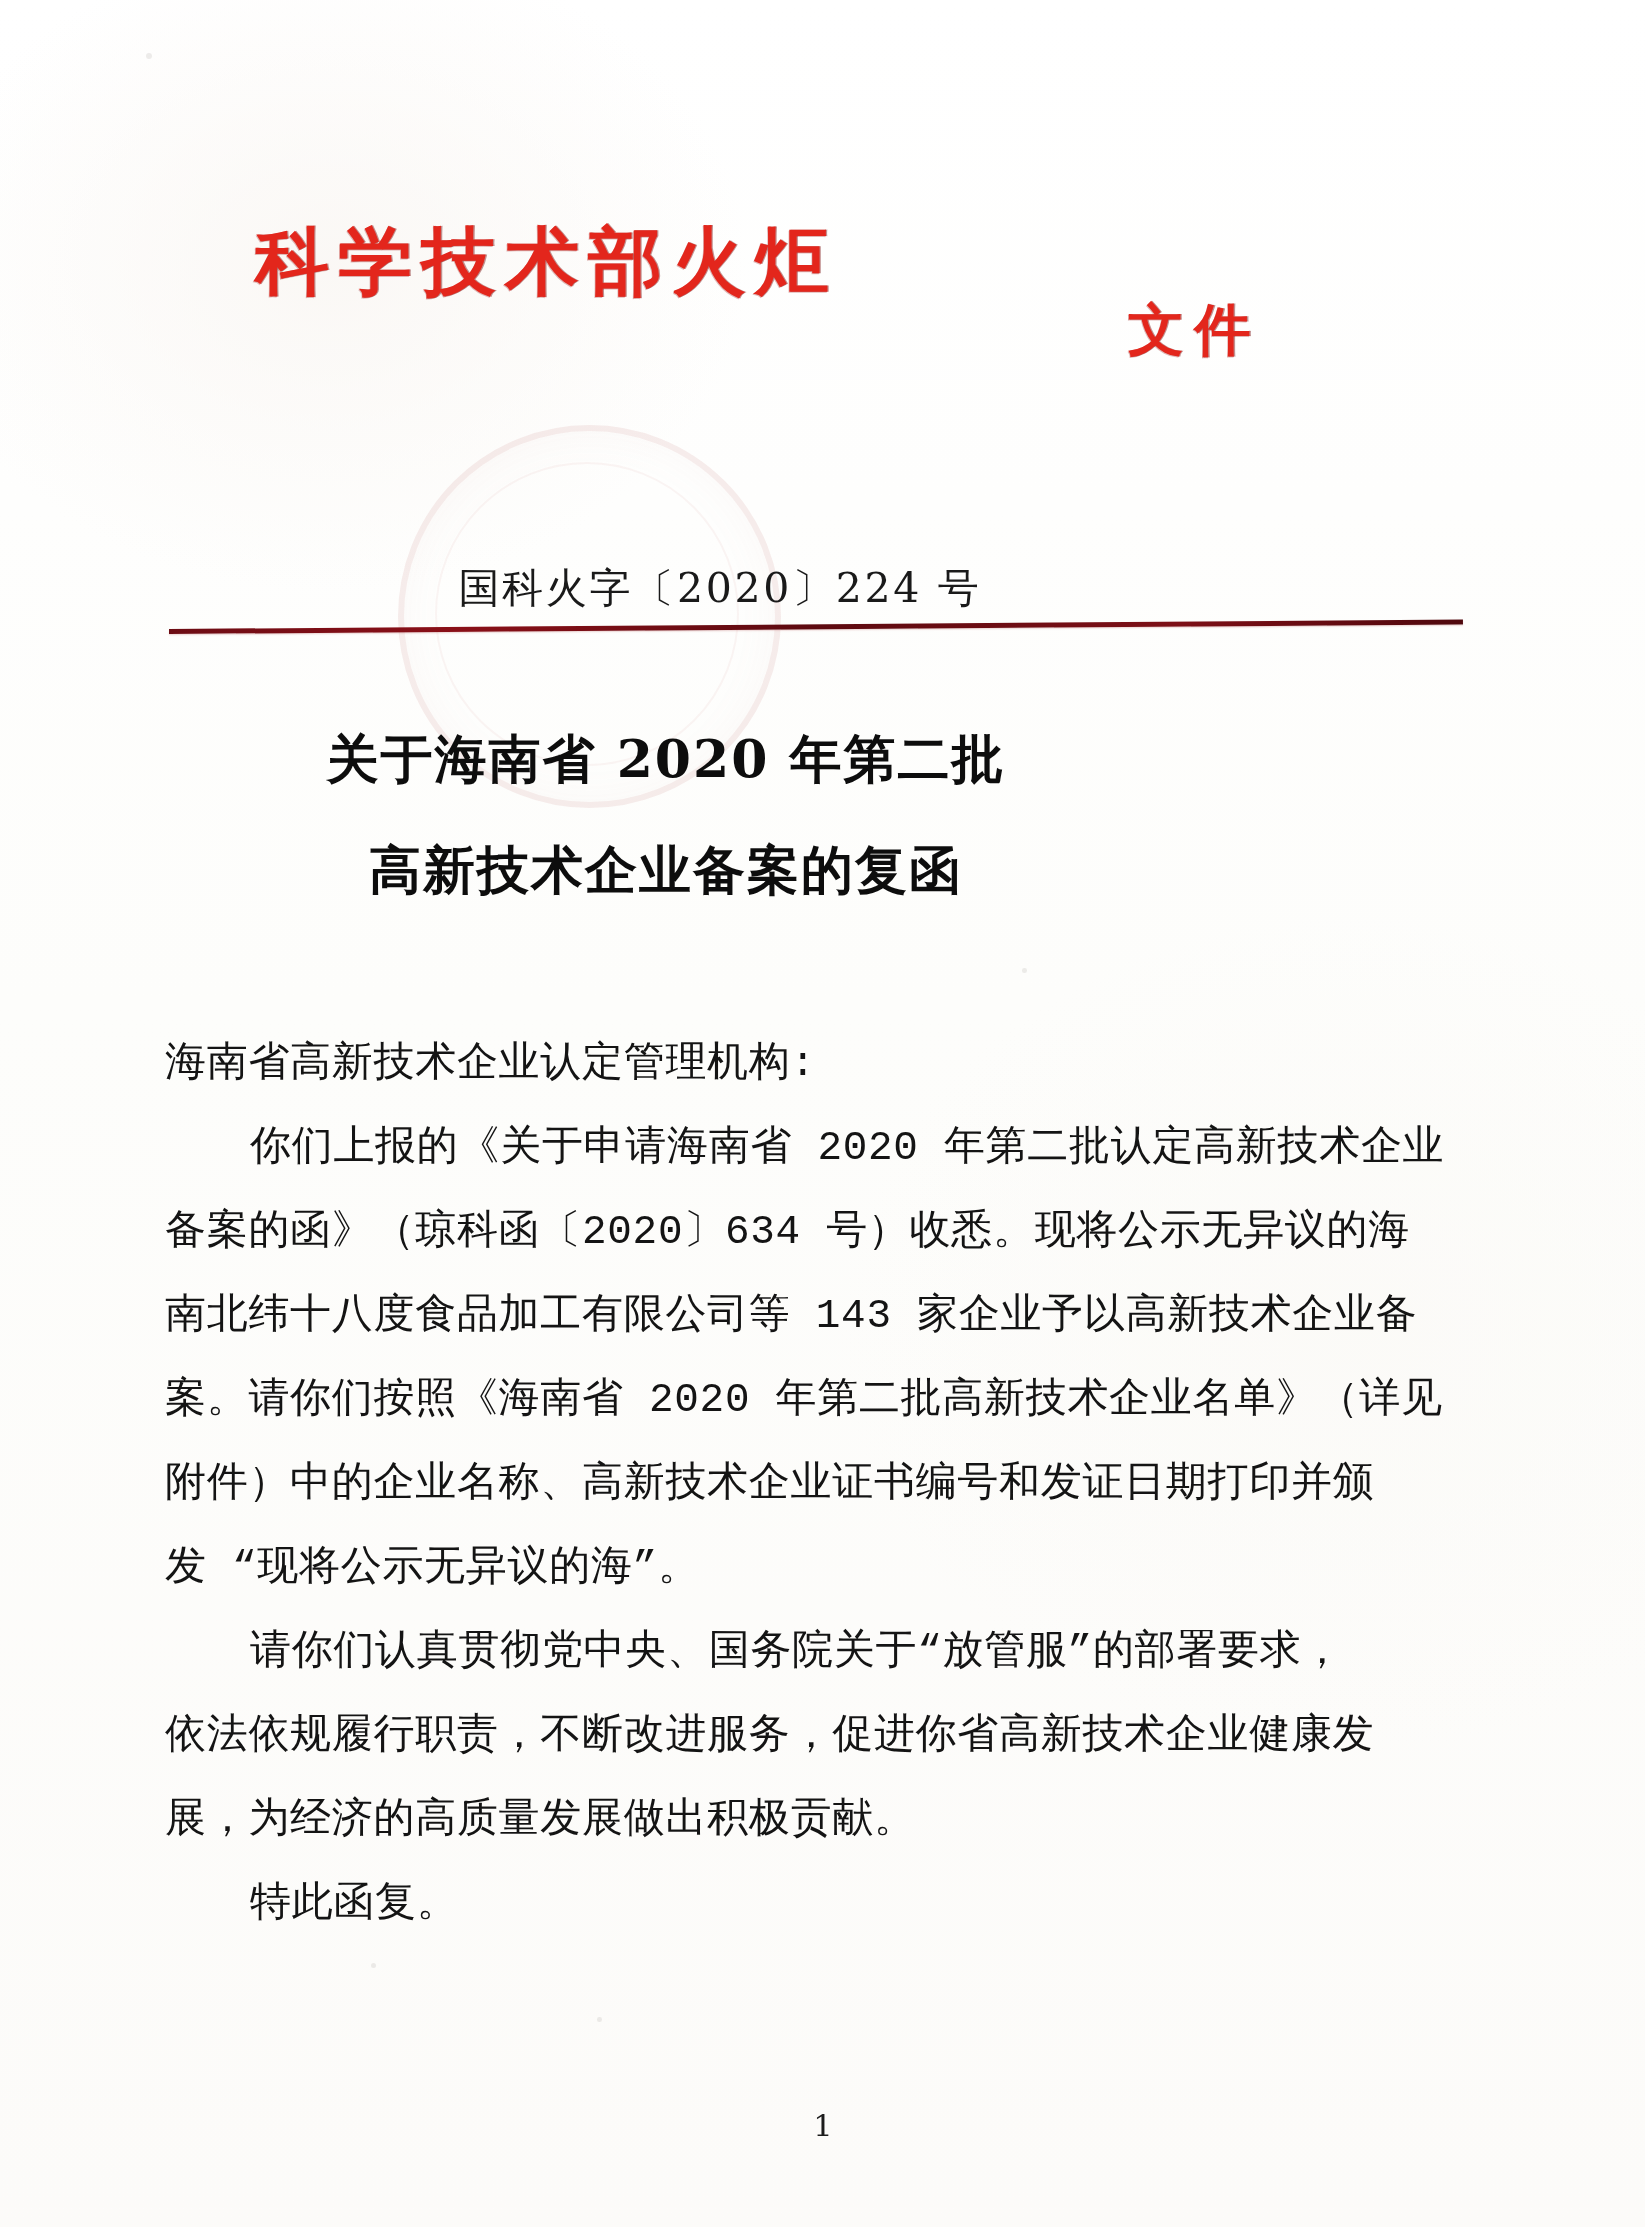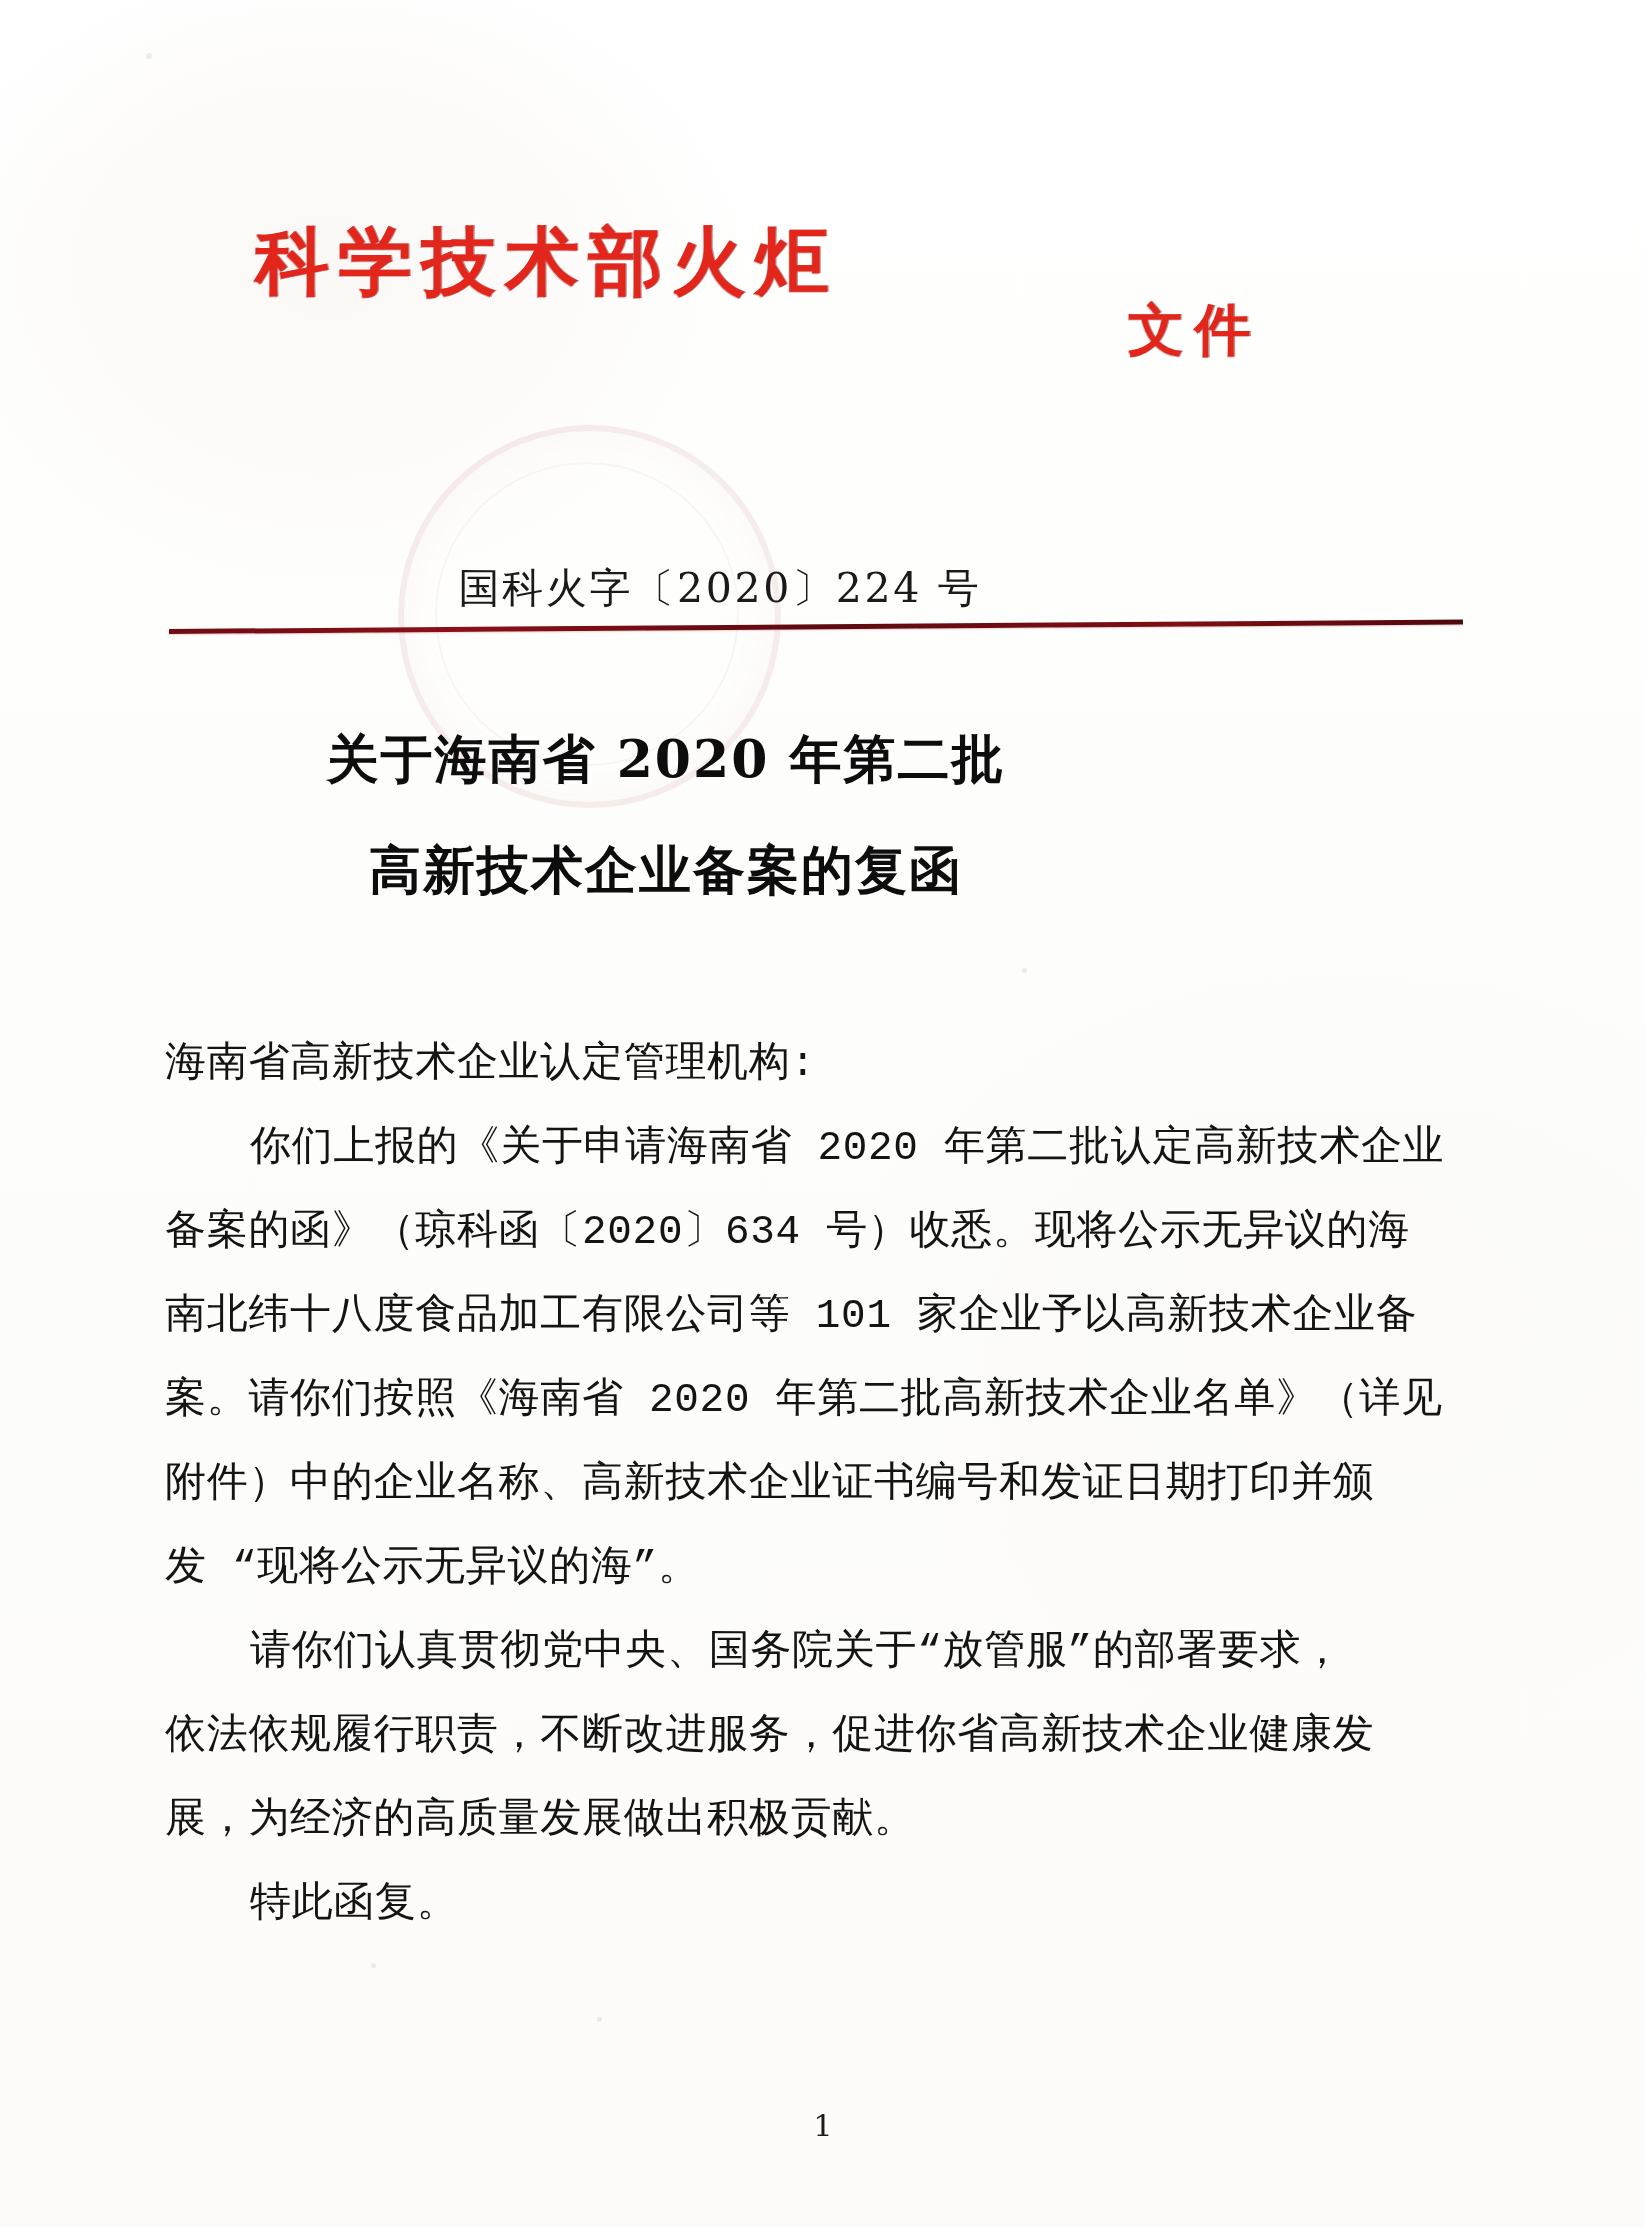--- a/index.html
+++ b/index.html
@@ -207,21 +207,21 @@
     <div class="title-line">关于海南省 2020 年第二批</div>
     <div class="title-line">高新技术企业备案的复函</div>
   </div>
 
   <div class="body-block">
 
     <div class="body-line">海南省高新技术企业认定管理机构:</div>
 
     <div class="body-line indent">你们上报的《关于申请海南省 2020 年第二批认定高新技术企业</div>
     <div class="body-line">备案的函》（琼科函〔2020〕634 号）收悉。现将公示无异议的海</div>
-    <div class="body-line">南北纬十八度食品加工有限公司等 101 家企业予以高新技术企业备</div>
+    <div class="body-line">南北纬十八度食品加工有限公司等 143 家企业予以高新技术企业备</div>
     <div class="body-line">案。请你们按照《海南省 2020 年第二批高新技术企业名单》（详见</div>
     <div class="body-line">附件）中的企业名称、高新技术企业证书编号和发证日期打印并颁</div>
     <div class="body-line">发 “现将公示无异议的海”。</div>
 
     <div class="body-line indent">请你们认真贯彻党中央、国务院关于“放管服”的部署要求，</div>
     <div class="body-line">依法依规履行职责，不断改进服务，促进你省高新技术企业健康发</div>
     <div class="body-line">展，为经济的高质量发展做出积极贡献。</div>
 
     <div class="body-line indent">特此函复。</div>
 

